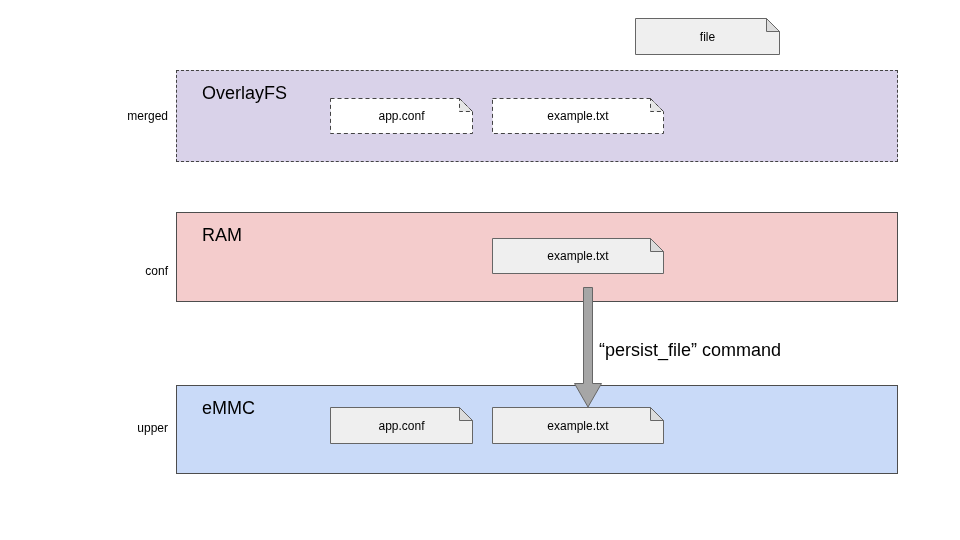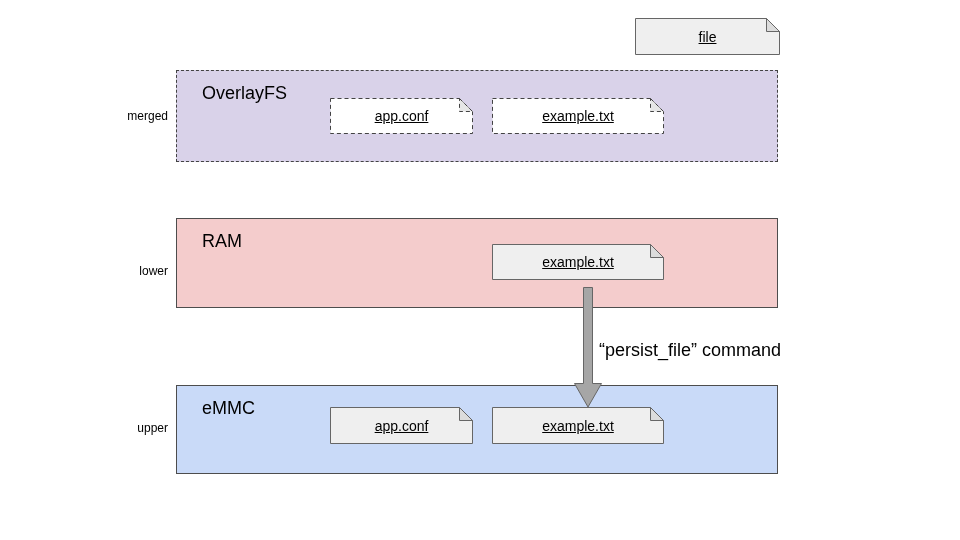--- a/index.html
+++ b/index.html
@@ -9,30 +9,30 @@
     font-family: "Liberation Sans", sans-serif;
     color: var(--text, #000);
     position: relative;
     overflow: hidden;
   }
 
   
   .layer {
     position: absolute;
     left: 176px;
-    width: 602px;
+    width: 722px;
     box-sizing: border-box;
   }
   #layer-merged {
     top: 70px; height: 92px;
     background: var(--merged_fill);
     border: 1px dashed var(--dashed_border);
   }
   #layer-upper {
-    top: 218px; height: 90px;
+    top: 212px; height: 90px;
     background: var(--upper_fill);
     border: 1px solid var(--box_border);
   }
   #layer-lower {
     top: 385px; height: 89px;
     background: var(--lower_fill);
     border: 1px solid var(--box_border);
   }
   .layer-title {
     position: absolute;
@@ -59,23 +59,22 @@
   .file-shape svg { position: absolute; left: 0; top: 0; display: block; }
   .file-shape .fs-body { fill: var(--ff); stroke: var(--fst); stroke-width: 1; }
   .file-shape .fs-flap { fill: var(--flap); stroke: var(--fst); stroke-width: 1; }
   .file-shape.dashed .fs-body,
   .file-shape.dashed .fs-flap { stroke-dasharray: 4 3; }
   .file-shape.white { --ff: var(--file_white_fill); --flap: #e6e6e6; --fst: var(--dashed_border); }
   .file-shape.gray  { --ff: var(--file_gray_fill);  --flap: #dcdcdc; --fst: var(--file_border); }
   .file-shape .file-label {
     position: absolute; left: 0; top: 0; right: 0; bottom: 0;
     display: flex; align-items: center; justify-content: center;
-    font-size: 14px;
+    font-size: 12px;
     white-space: nowrap;
-    text-decoration: underline;
   }
 
   
   #file-merged-appconf  { left: 153px; top: 27px; width: 143px; height: 36px; }
   #file-merged-example  { left: 315px; top: 27px; width: 172px; height: 36px; }
   
   #file-upper-example   { left: 315px; top: 25px; width: 172px; height: 36px; }
   
   #file-lower-appconf   { left: 153px; top: 21px; width: 143px; height: 37px; }
   #file-lower-example   { left: 315px; top: 21px; width: 172px; height: 37px; }
@@ -106,21 +105,21 @@
 
 <div class="file-shape gray" id="legend-file">
     <svg width="145" height="37">
       <path class="fs-body" d="M0.5,0.5 L131.5,0.5 L144.5,13.5 L144.5,36.5 L0.5,36.5 Z"></path>
       <path class="fs-flap" d="M131.5,0.5 L144.5,13.5 L131.5,13.5 Z"></path>
     </svg>
   <span class="file-label">file</span>
 </div>
 
 <div class="side-label" id="side-merged">merged</div>
-<div class="side-label" id="side-upper">lower</div>
+<div class="side-label" id="side-upper">conf</div>
 <div class="side-label" id="side-lower">upper</div>
 
 <div class="layer" id="layer-merged">
   <div class="layer-title">OverlayFS</div>
   <div class="file-shape white dashed" id="file-merged-appconf">
       <svg width="143" height="36">
         <path class="fs-body" d="M0.5,0.5 L129.5,0.5 L142.5,13.5 L142.5,35.5 L0.5,35.5 Z"></path>
         <path class="fs-flap" d="M129.5,0.5 L142.5,13.5 L129.5,13.5 Z"></path>
       </svg>
     <span class="file-label">app.conf</span>

